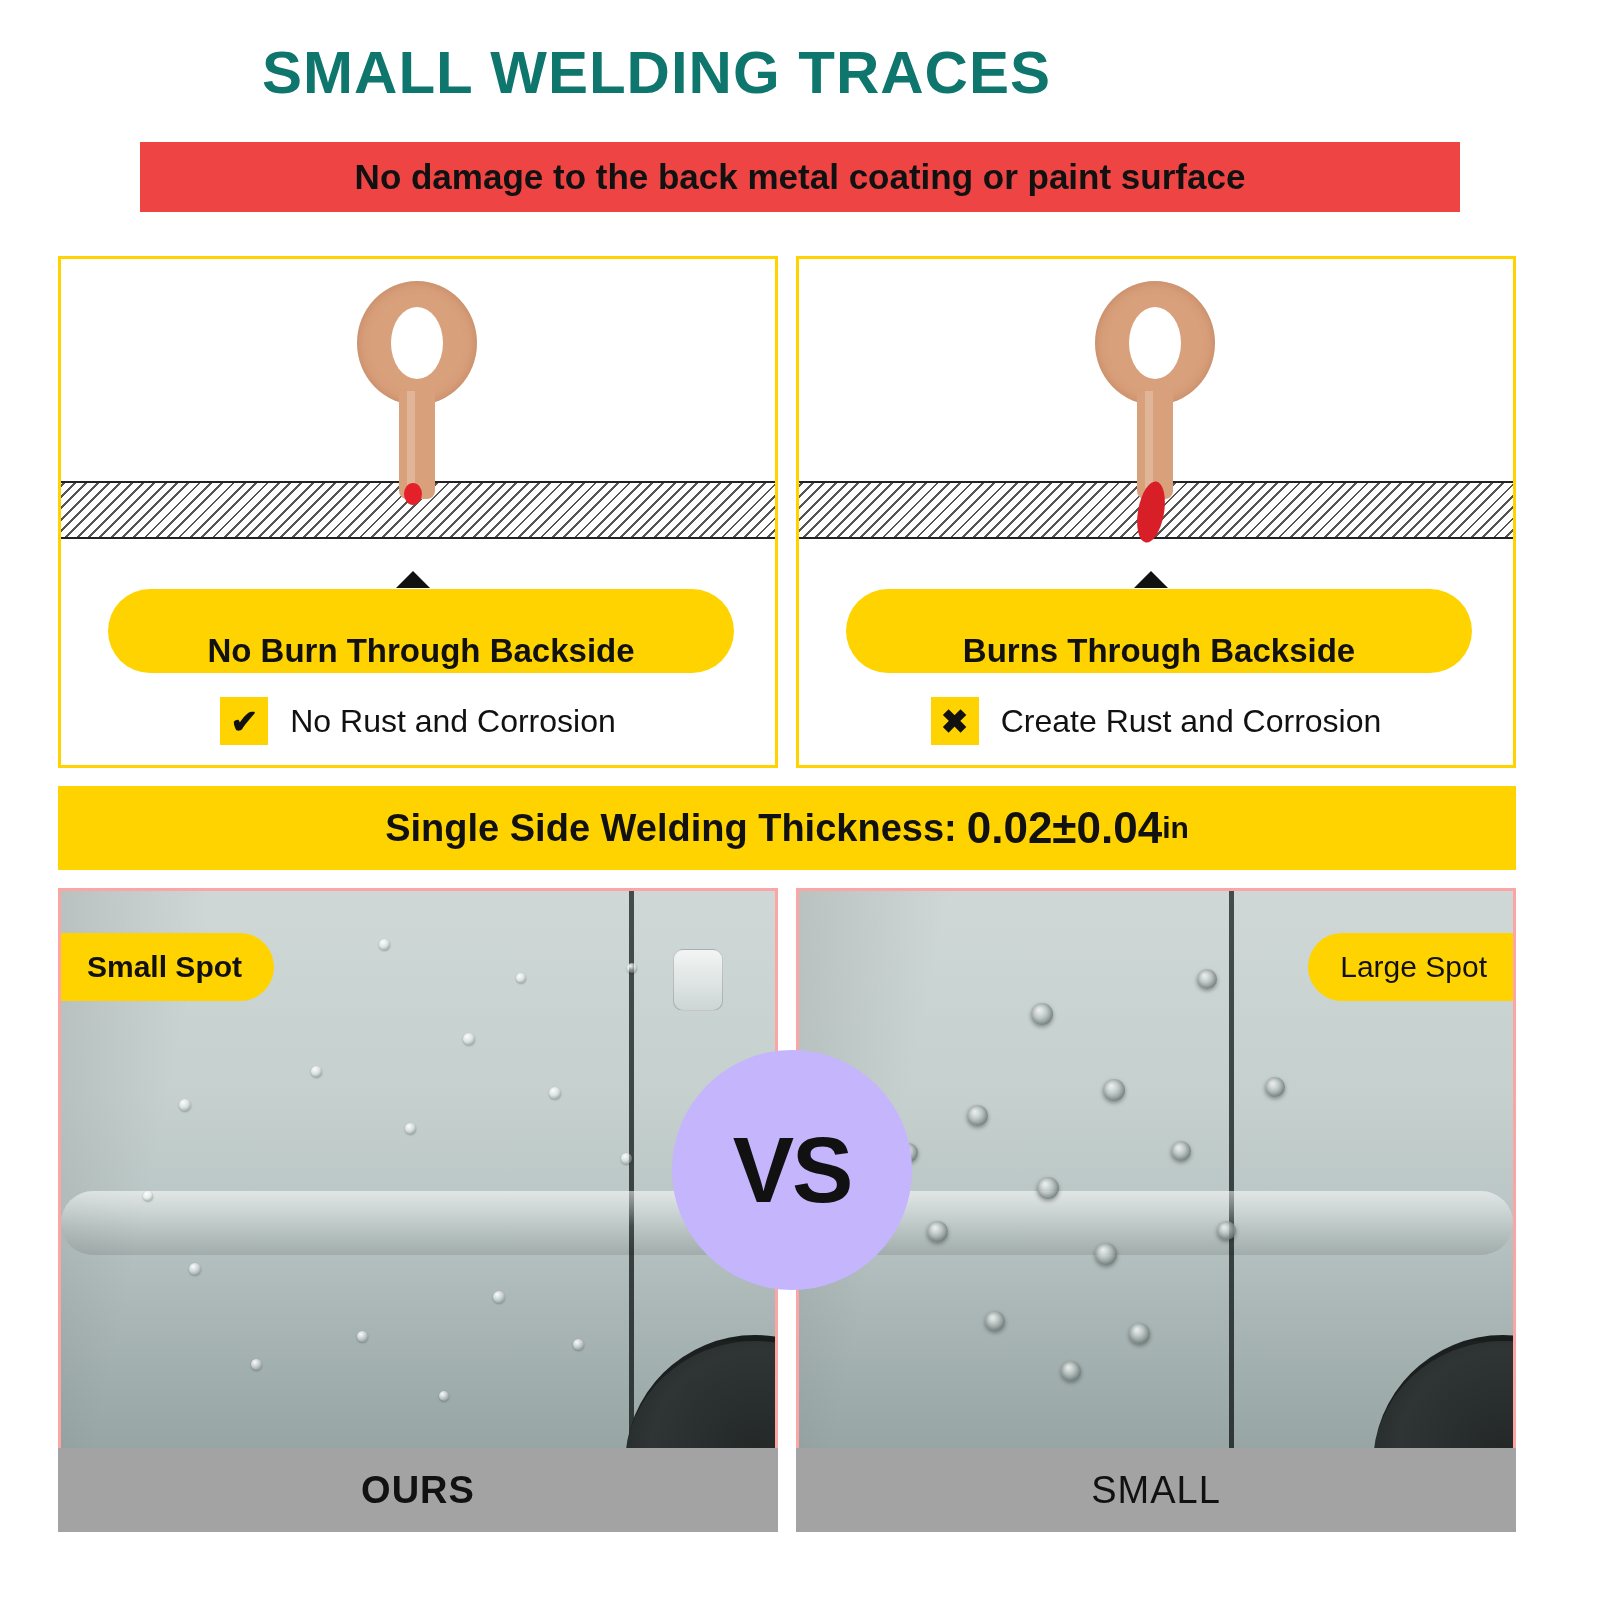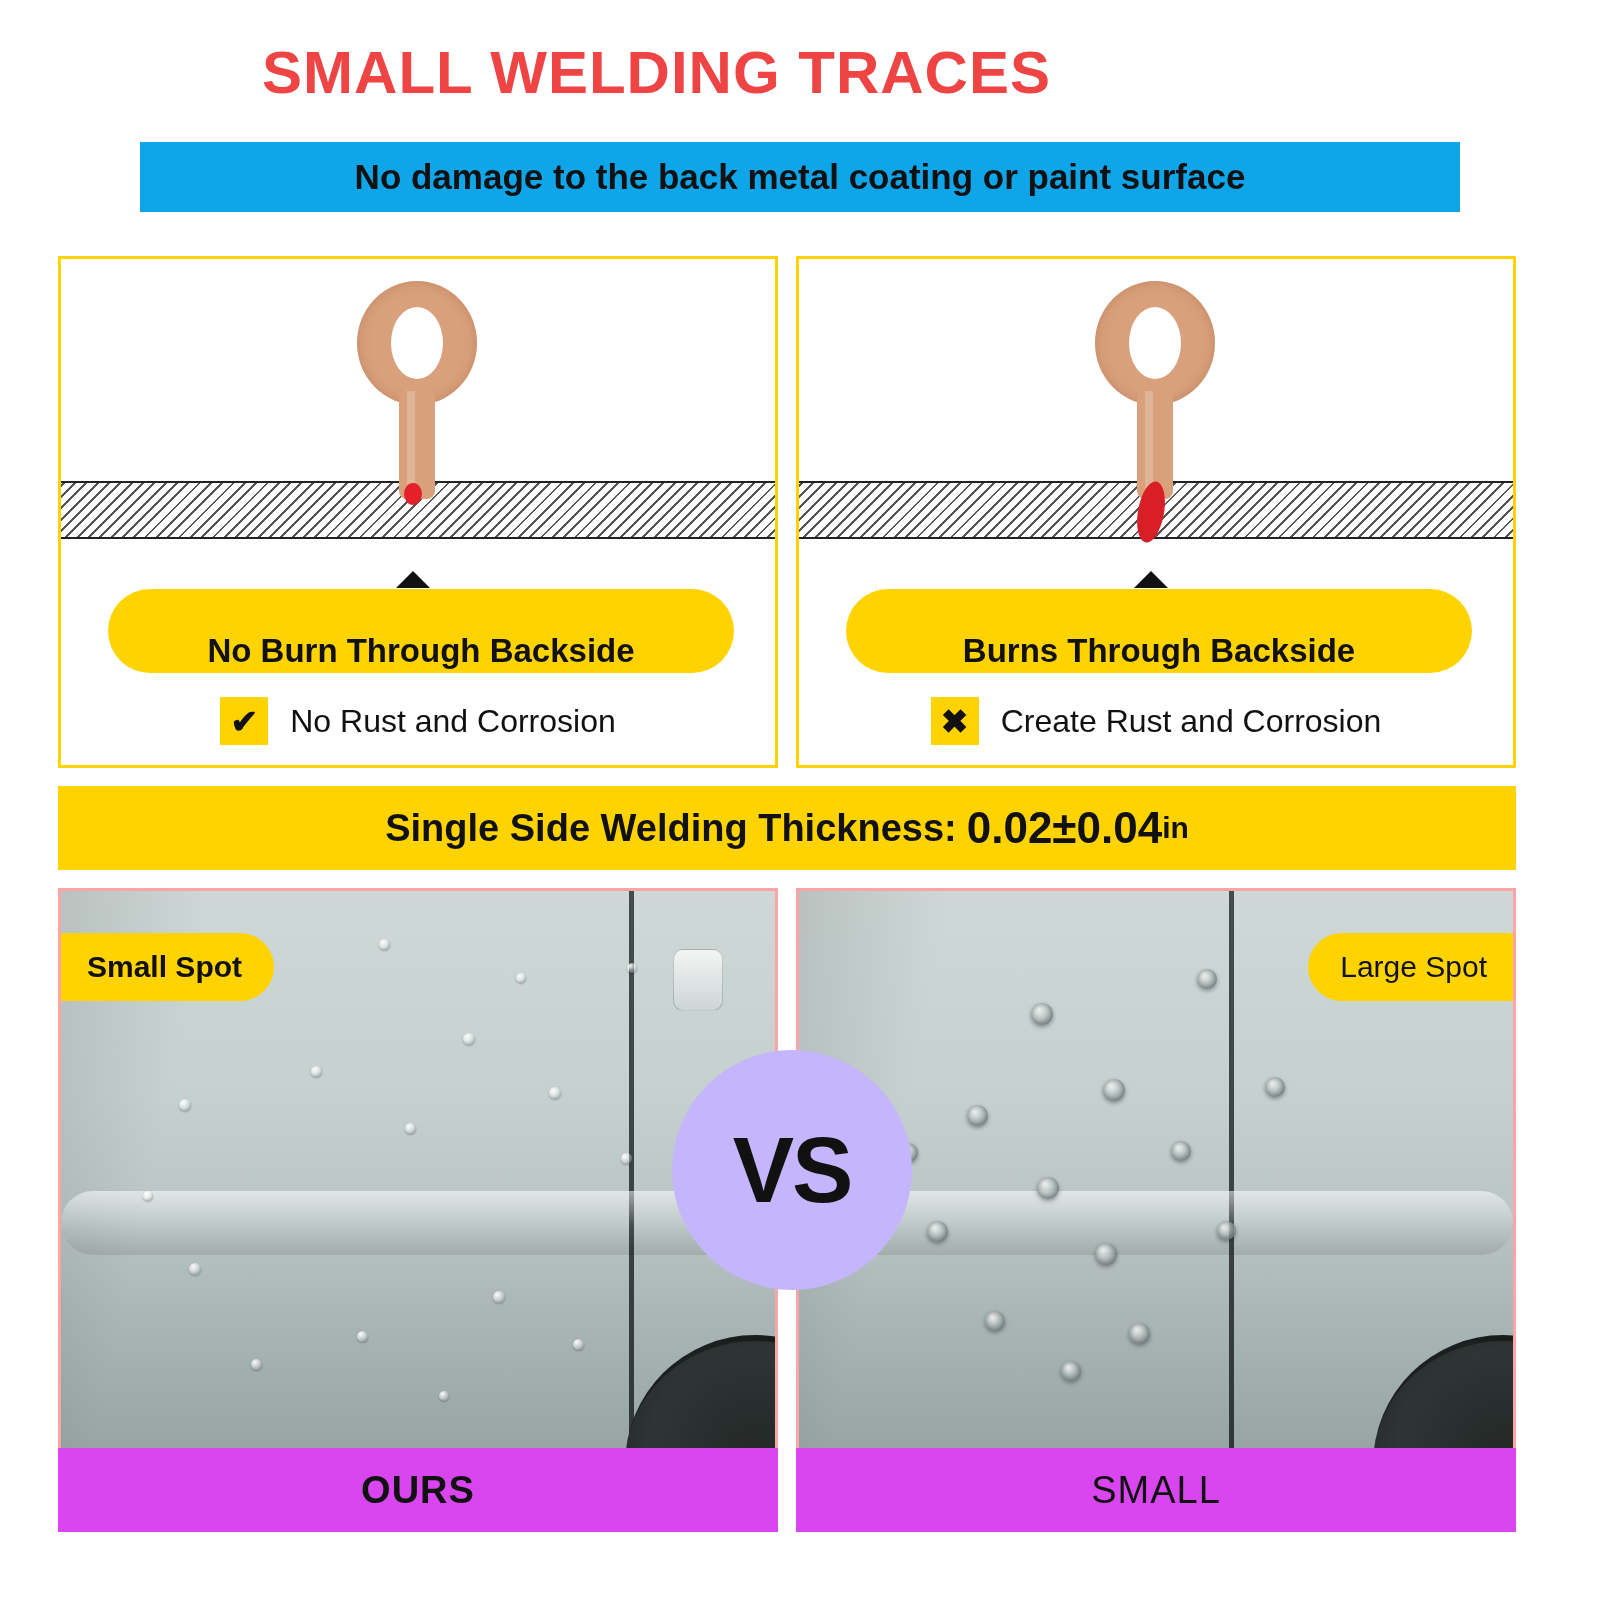--- a/index.html
+++ b/index.html
@@ -20,32 +20,32 @@
   
   .main-title {
     position: absolute;
     top: 38px;
     left: 0;
     width: 1284px;
     text-align: center;
     font-size: 60px;
     font-weight: bold;
     letter-spacing: 1px;
-    color: #ef4444;
+    color: #0f766e;
     padding-left: 29px;
   }
 
   
   .subtitle-banner {
     position: absolute;
     top: 142px;
     left: 140px;
     width: 1320px;
     height: 70px;
-    background: #0ea5e9;
+    background: #ef4444;
     display: flex;
     align-items: center;
     justify-content: center;
   }
   .subtitle-banner span {
     font-size: 35px;
     font-weight: bold;
     color: #111111;
   }
 
@@ -345,21 +345,21 @@
     color: #111111;
     letter-spacing: -2px;
   }
 
   
   .caption {
     position: absolute;
     top: 1448px;
     width: 720px;
     height: 84px;
-    background: #d946ef;
+    background: #a3a3a3;
     display: flex;
     align-items: center;
     justify-content: center;
     z-index: 25;
   }
   .caption.left { left: 58px; }
   .caption.right { left: 796px; }
   .caption .ours { font-size: 38px; font-weight: bold; color: #111111; letter-spacing: 1px; }
   .caption .others { font-size: 38px; font-weight: normal; color: #111111; letter-spacing: 1px; }
 </style>

